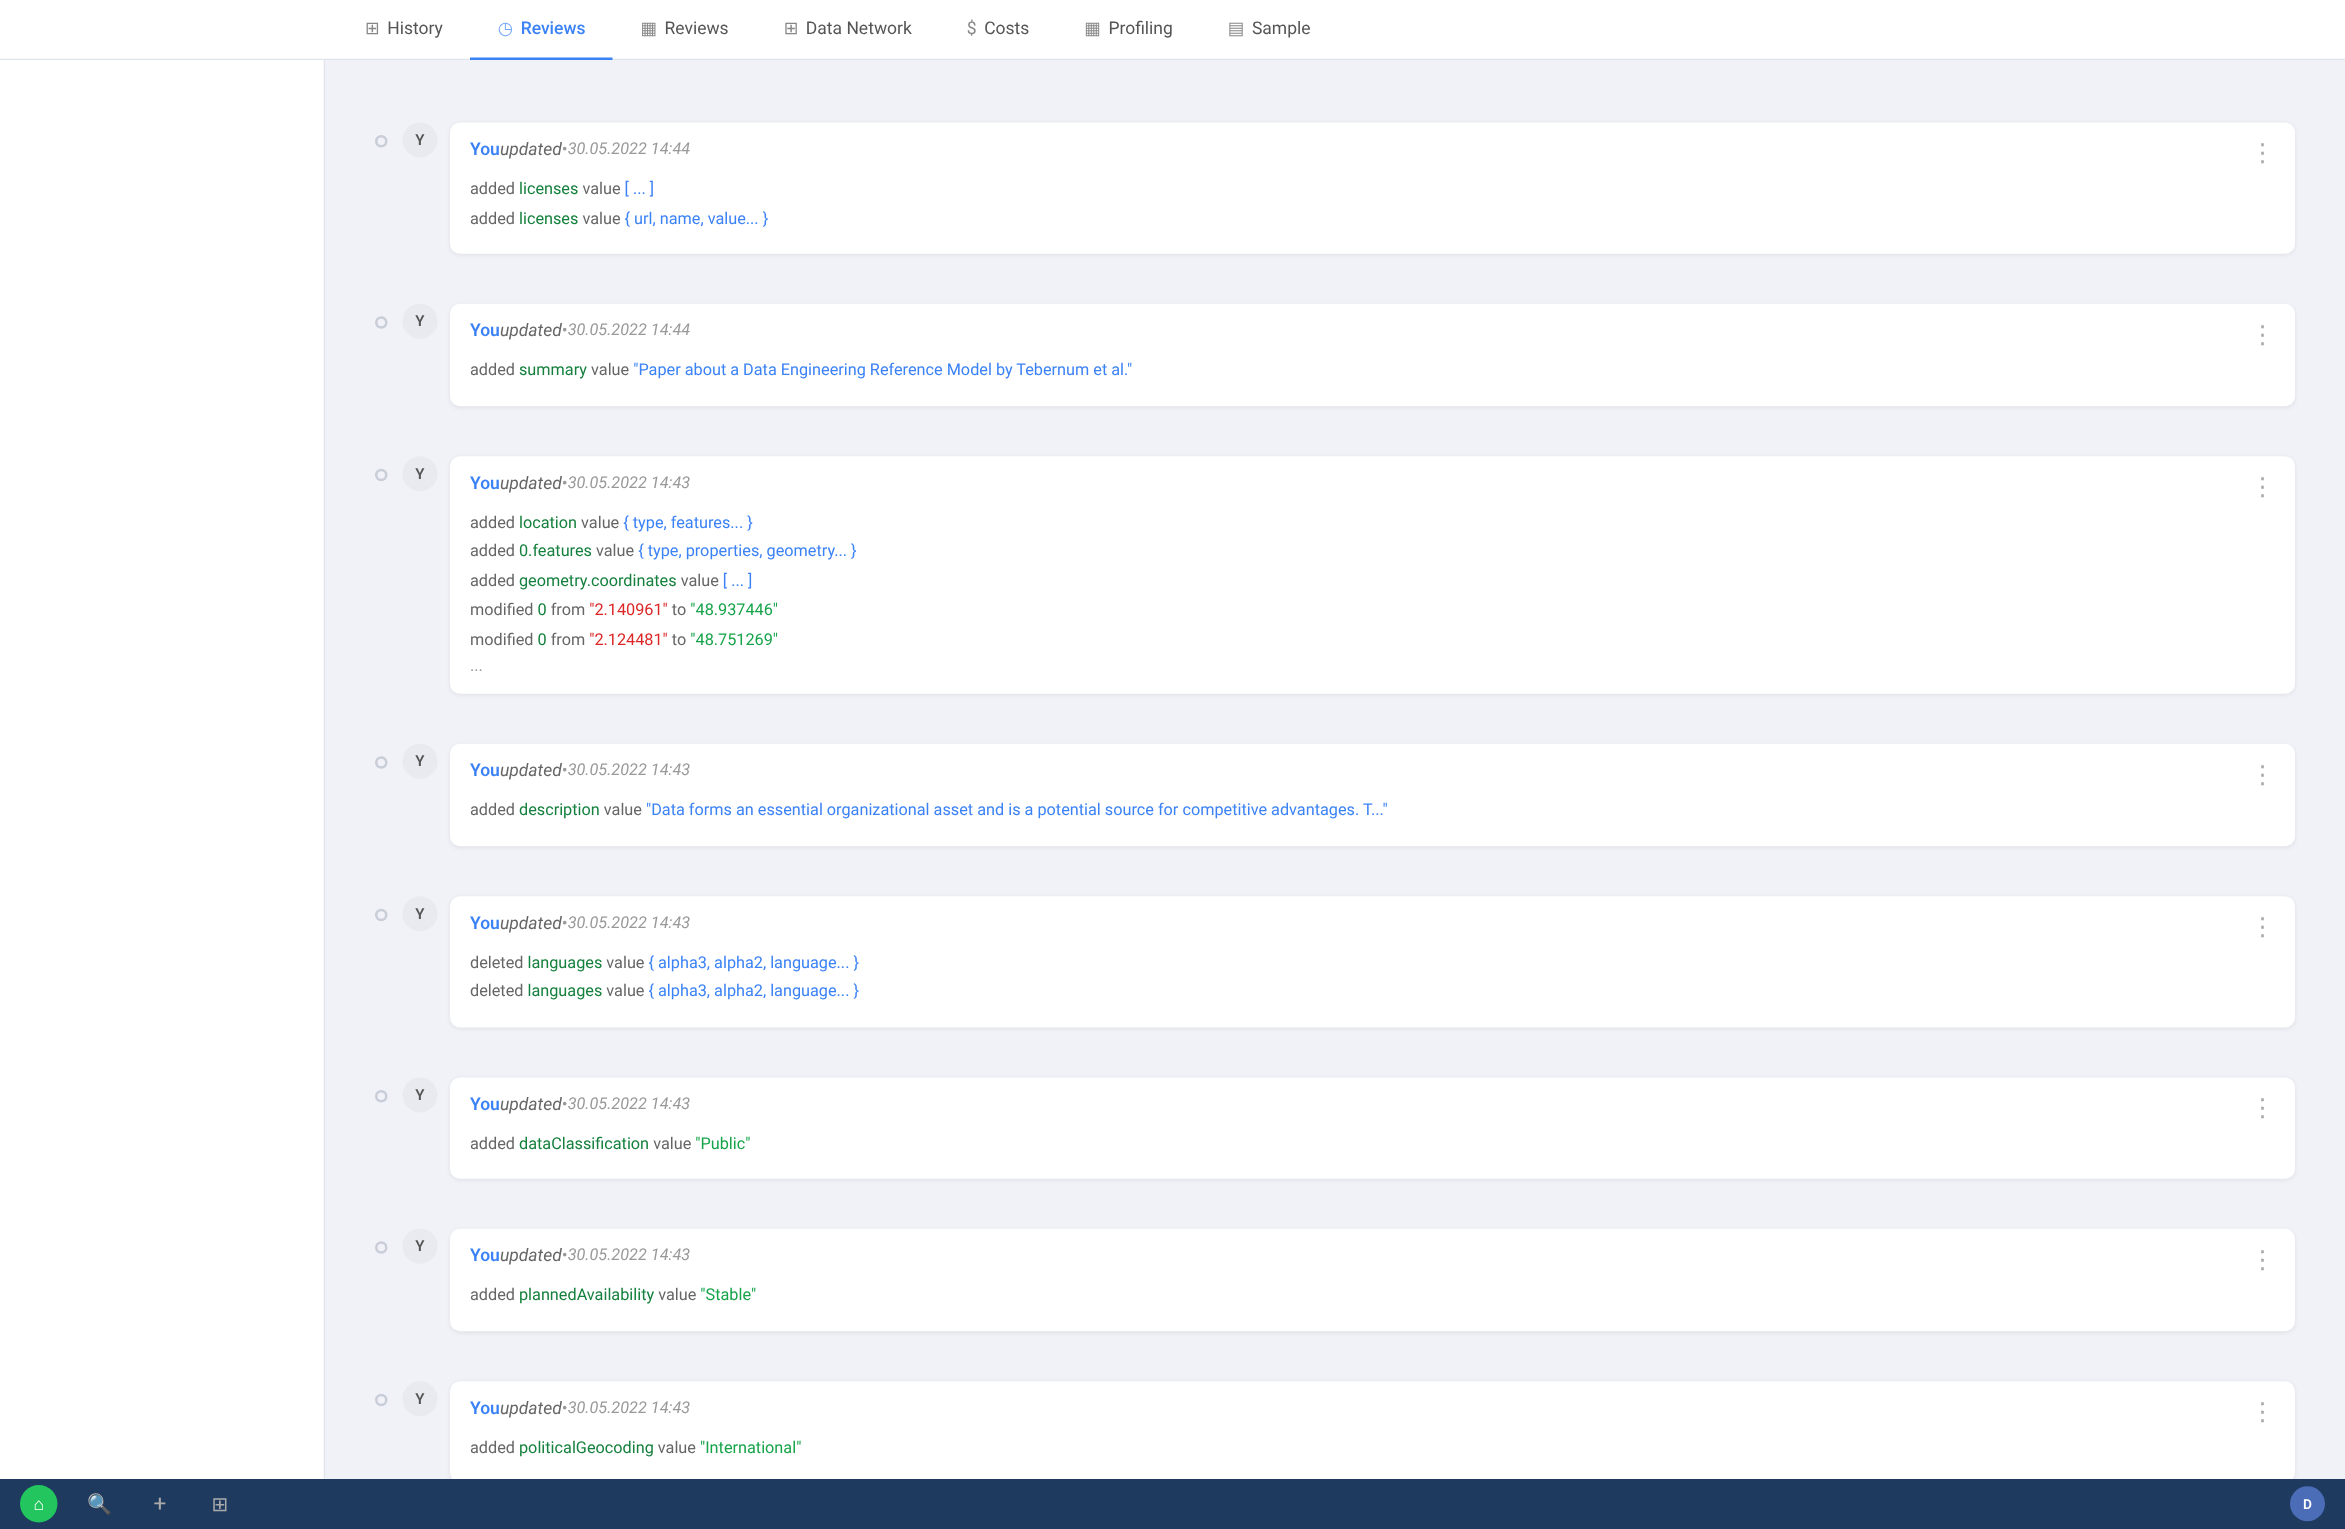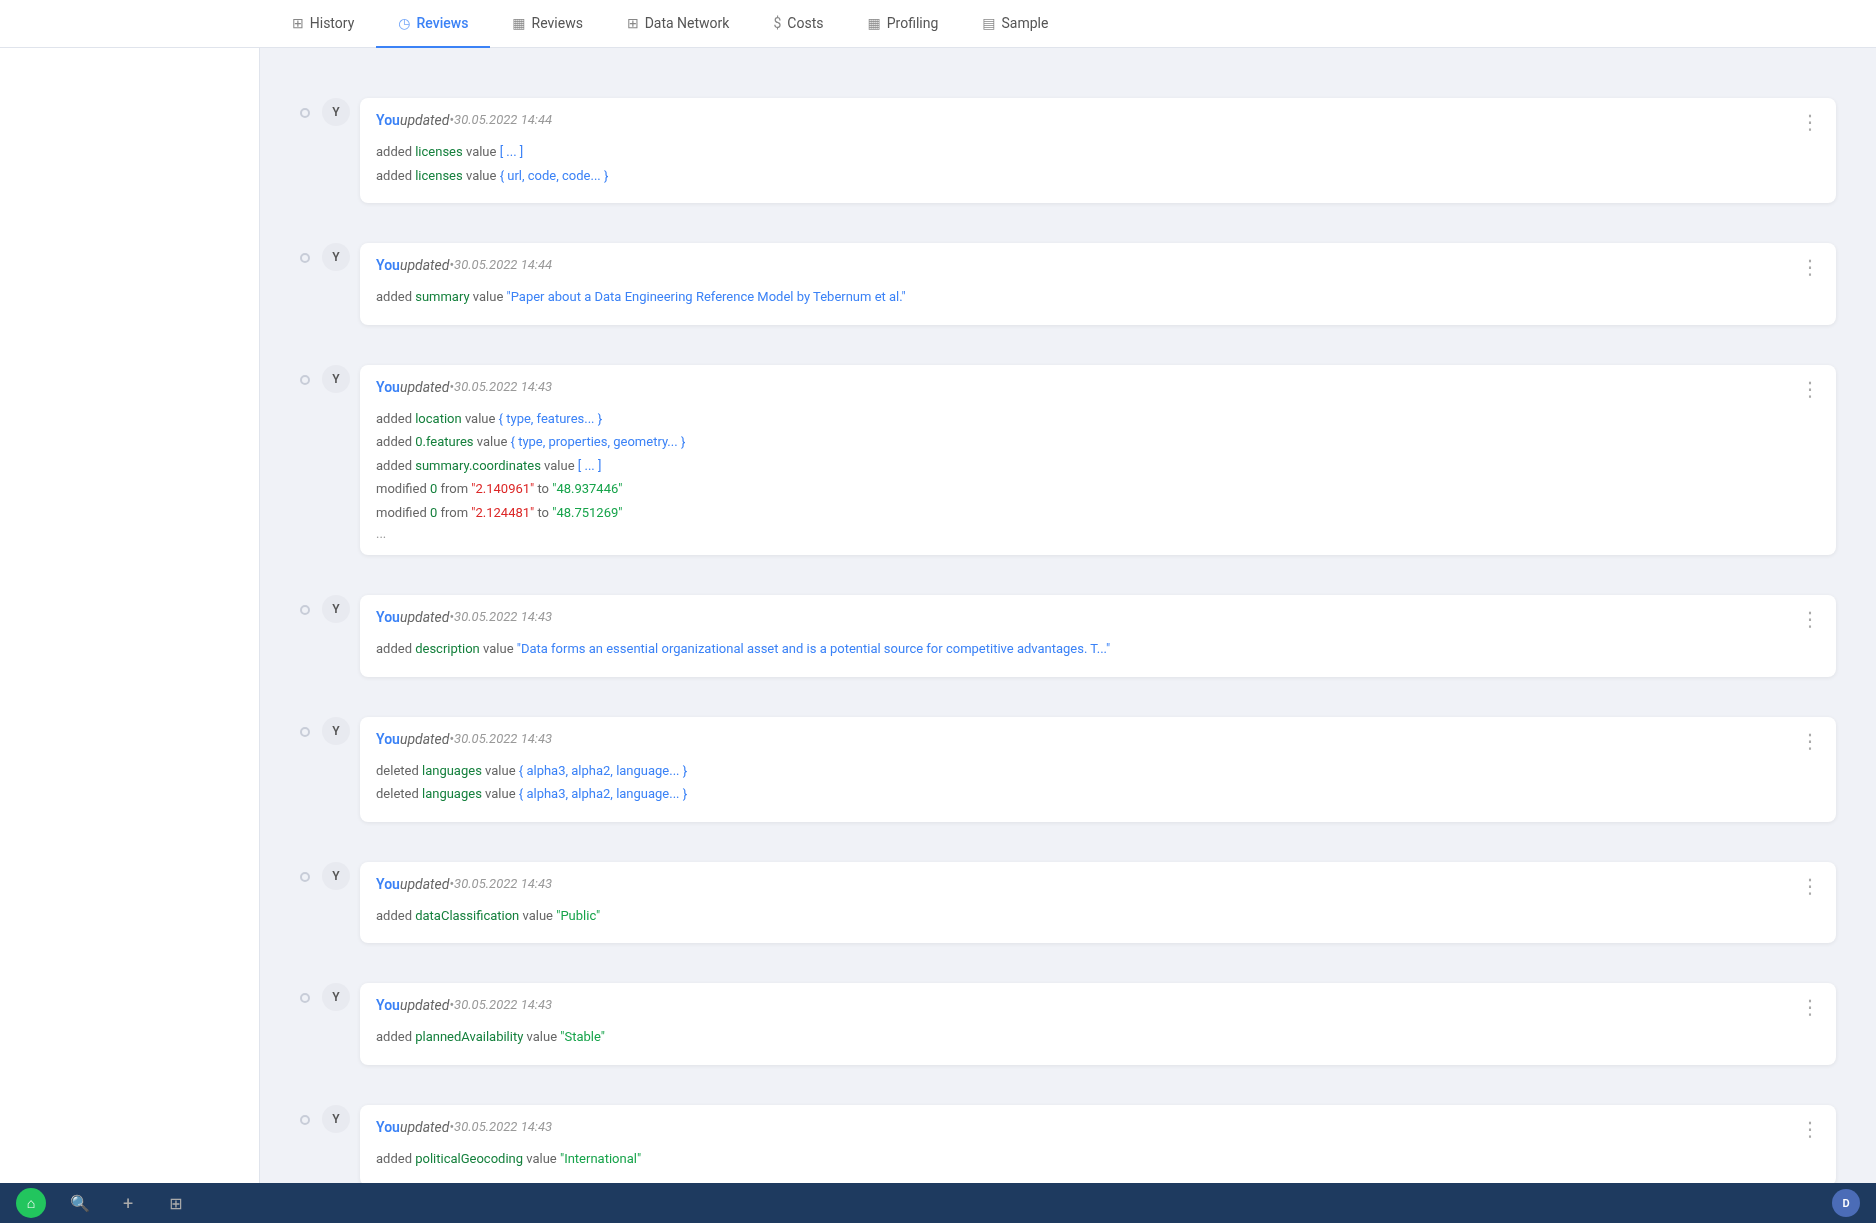--- a/index.html
+++ b/index.html
@@ -283,21 +283,21 @@
           <div class="avatar">Y</div>
           <div class="content-box">
             <div class="header-row">
               <span class="entry-user">You</span>
               <span class="entry-action"> updated </span>
               <span class="entry-dot-sep">•</span>
               <span class="entry-time"> 30.05.2022 14:44</span>
               <div class="more-btn">⋮</div>
             </div>
             <div class="change-line"><span class="action-word">added </span><span class="field-name">licenses</span><span class="value-word"> value  </span><span class="value-obj">[ ... ]</span></div>
-            <div class="change-line"><span class="action-word">added </span><span class="field-name">licenses</span><span class="value-word"> value  </span><span class="value-obj">{ url, code, code... }</span></div>
+            <div class="change-line"><span class="action-word">added </span><span class="field-name">licenses</span><span class="value-word"> value  </span><span class="value-obj">{ url, name, value... }</span></div>
           </div>
         </div>
       </div>
       <div class="entry-row">
         <div class="entry-dot" style="margin-right: 12px; margin-top: 10px;"></div>
         <div class="entry-middle">
           <div class="avatar">Y</div>
           <div class="content-box">
             <div class="header-row">
               <span class="entry-user">You</span>
@@ -317,21 +317,21 @@
           <div class="content-box">
             <div class="header-row">
               <span class="entry-user">You</span>
               <span class="entry-action"> updated </span>
               <span class="entry-dot-sep">•</span>
               <span class="entry-time"> 30.05.2022 14:43</span>
               <div class="more-btn">⋮</div>
             </div>
             <div class="change-line"><span class="action-word">added </span><span class="field-name">location</span><span class="value-word"> value  </span><span class="value-obj">{ type, features... }</span></div>
             <div class="change-line"><span class="action-word">added </span><span class="field-name">0.features</span><span class="value-word"> value  </span><span class="value-obj">{ type, properties, geometry... }</span></div>
-            <div class="change-line"><span class="action-word">added </span><span class="field-name">summary.coordinates</span><span class="value-word"> value  </span><span class="value-obj">[ ... ]</span></div>
+            <div class="change-line"><span class="action-word">added </span><span class="field-name">geometry.coordinates</span><span class="value-word"> value  </span><span class="value-obj">[ ... ]</span></div>
             <div class="change-line"><span class="action-word">modified </span><span class="field-name">0</span><span style="color: rgb(102, 102, 102);"> from  </span><span style="color: rgb(220, 38, 38);">"2.140961"</span><span style="color: rgb(102, 102, 102);">   to  </span><span style="color: rgb(22, 163, 74);">"48.937446"</span></div>
             <div class="change-line"><span class="action-word">modified </span><span class="field-name">0</span><span style="color: rgb(102, 102, 102);"> from  </span><span style="color: rgb(220, 38, 38);">"2.124481"</span><span style="color: rgb(102, 102, 102);">   to  </span><span style="color: rgb(22, 163, 74);">"48.751269"</span></div>
             <div class="change-ellipsis">...</div>
           </div>
         </div>
       </div>
       <div class="entry-row">
         <div class="entry-dot" style="margin-right: 12px; margin-top: 10px;"></div>
         <div class="entry-middle">
           <div class="avatar">Y</div>

